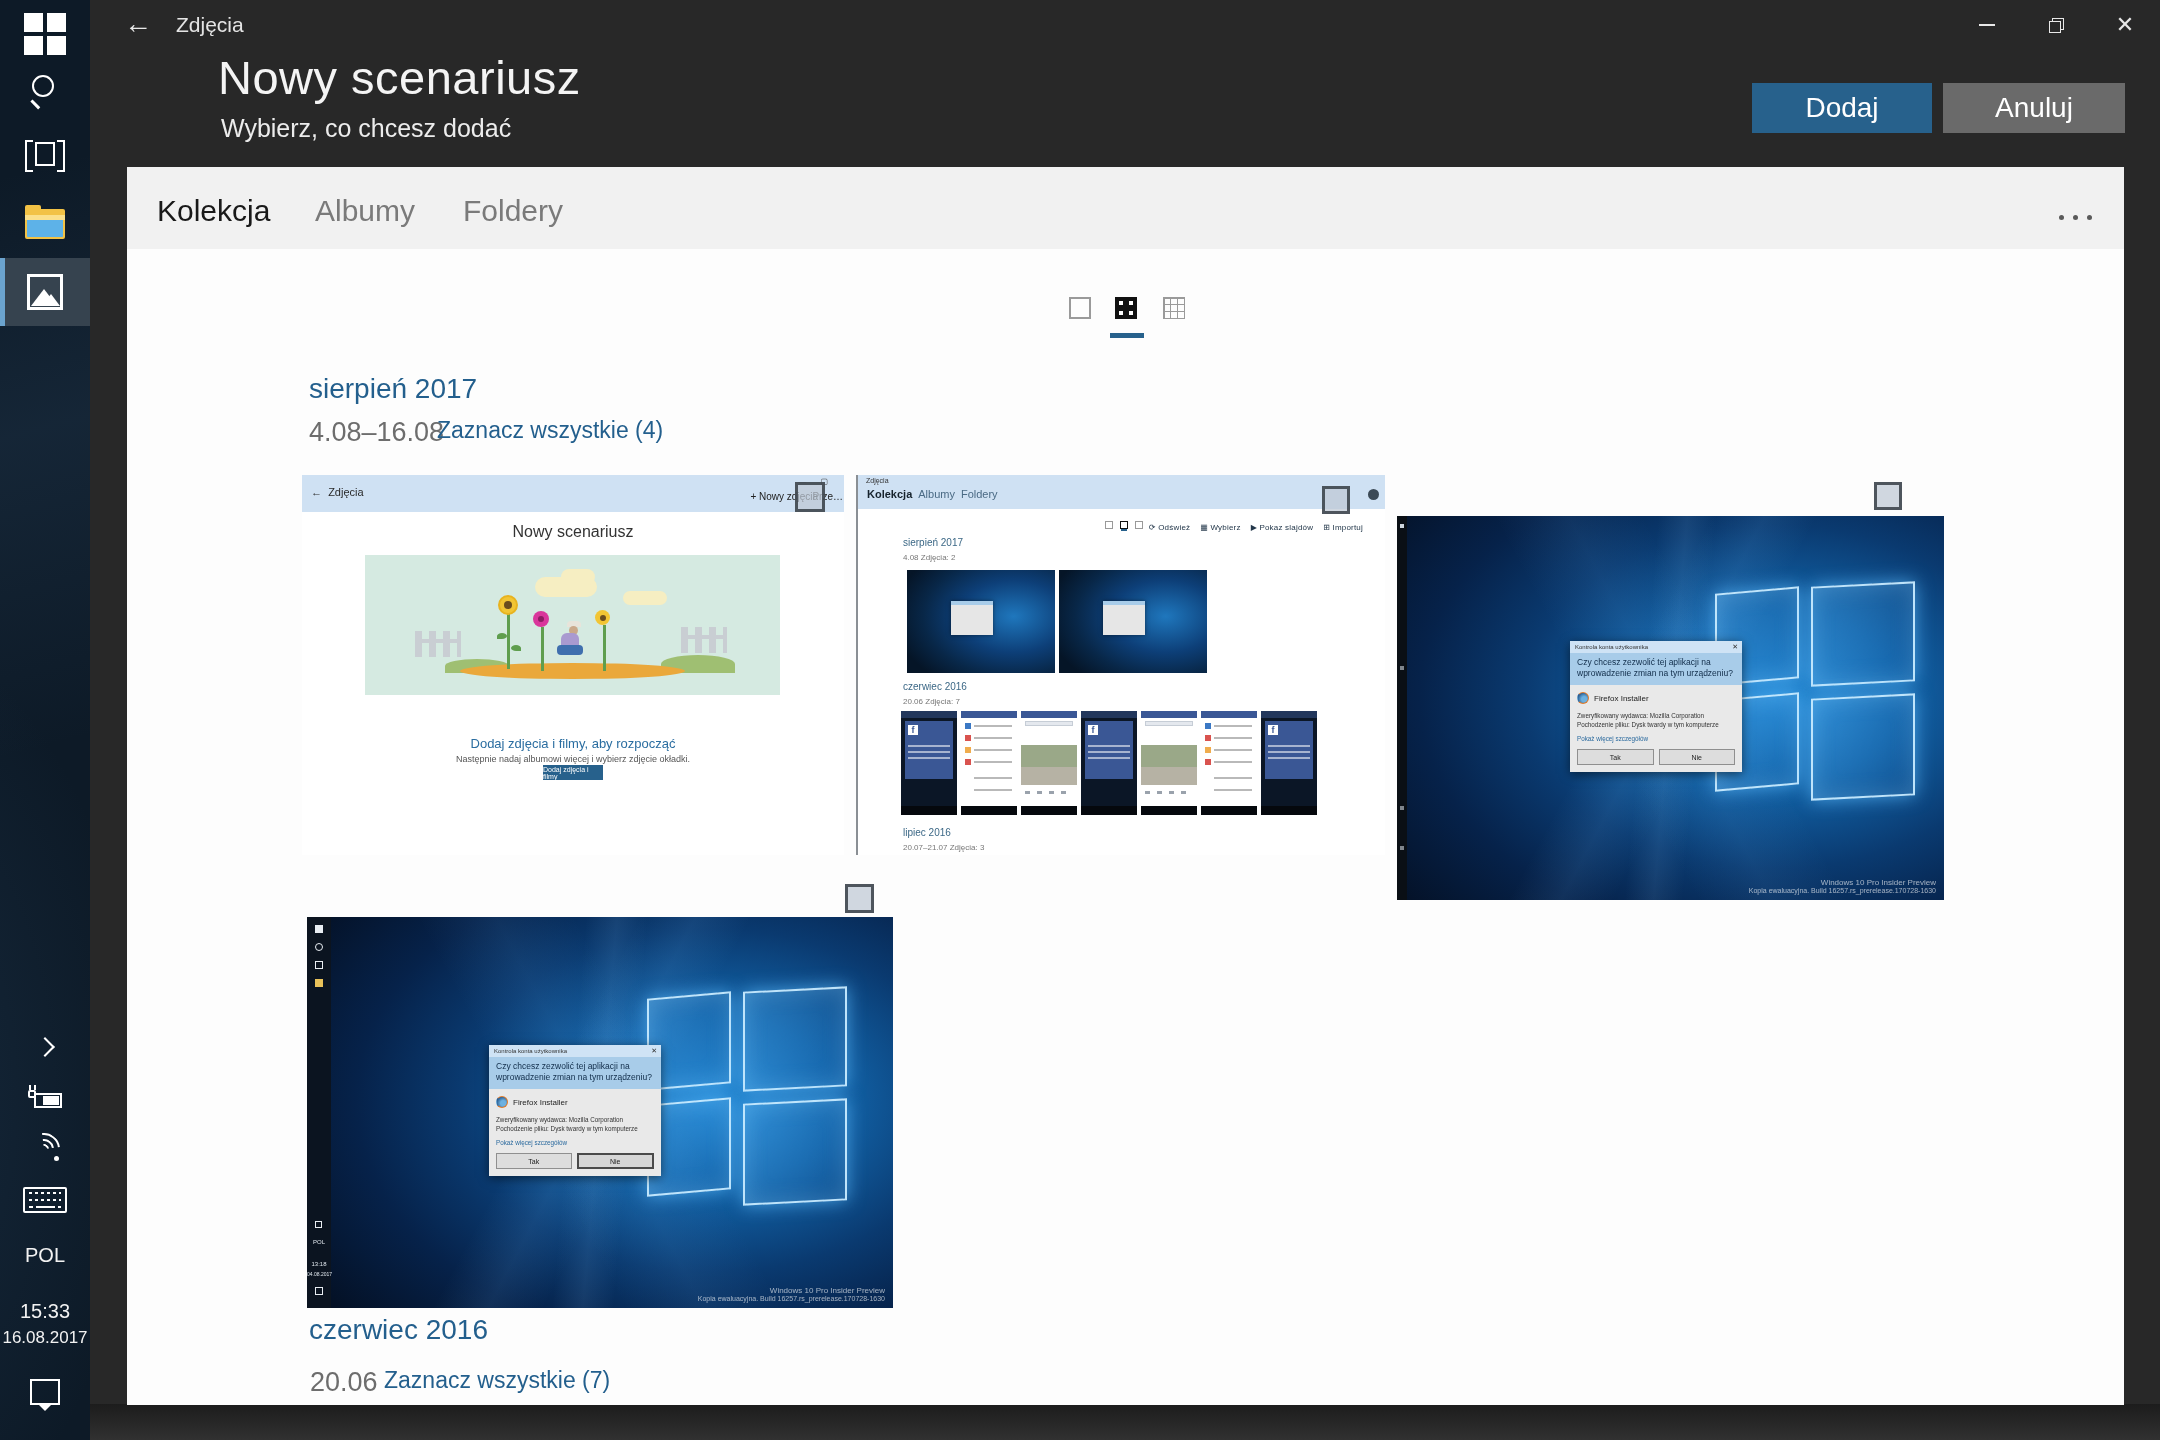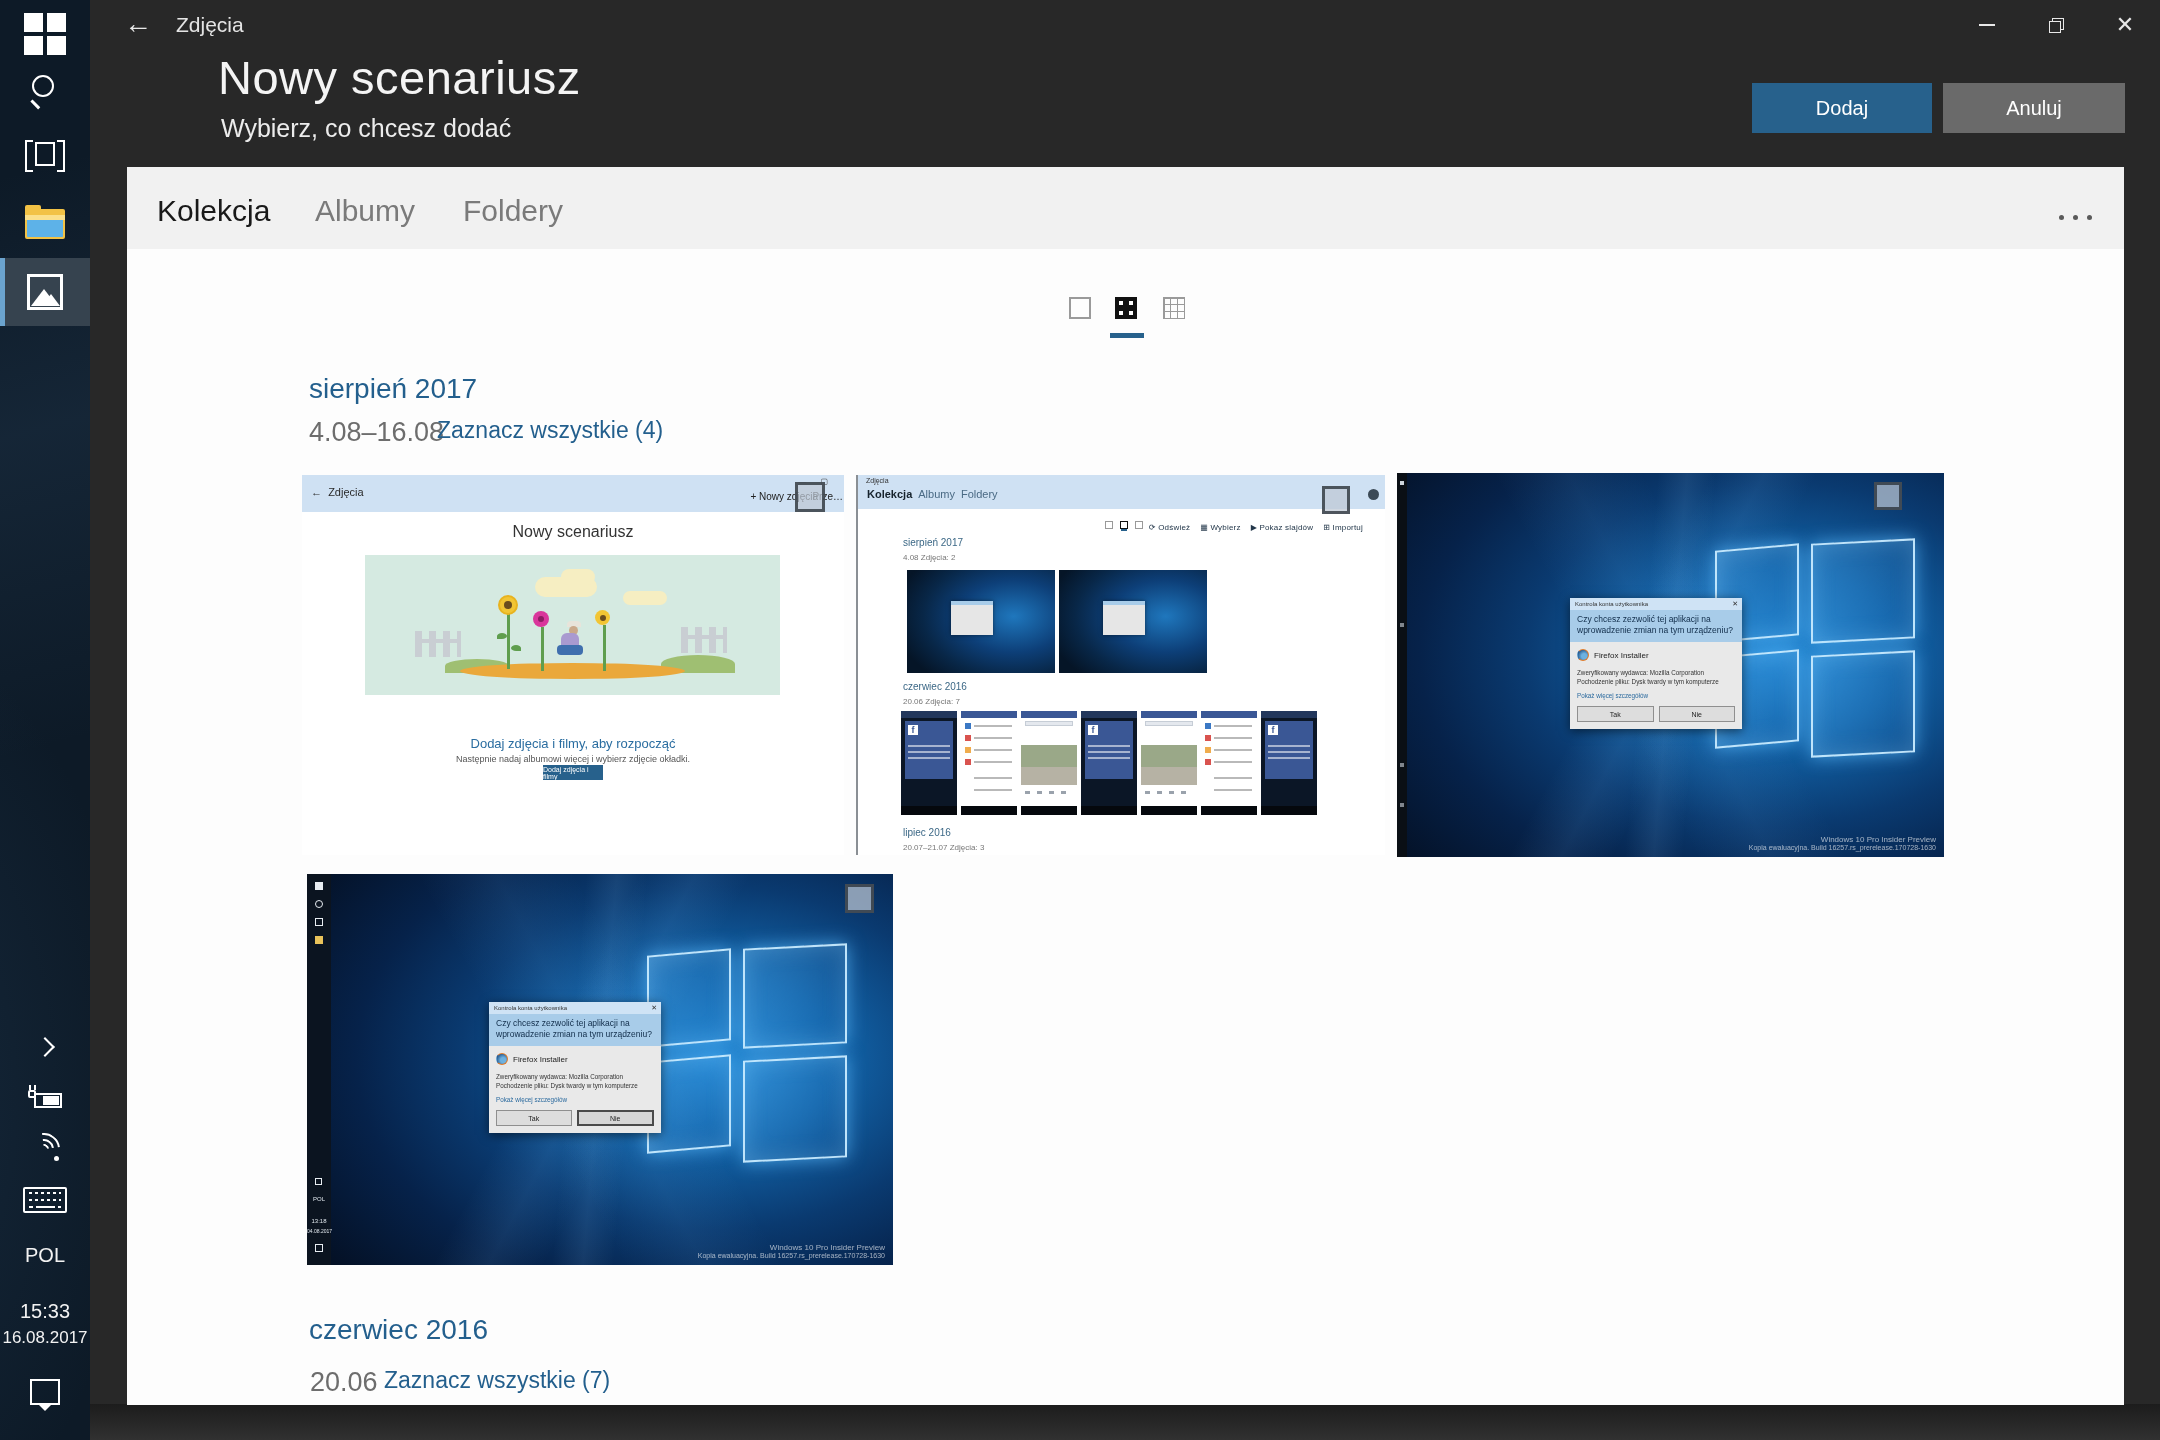--- a/index.html
+++ b/index.html
@@ -73,21 +73,21 @@
   .apptitle{position:absolute;left:86px;top:13px;font-size:21px;color:#e4e4e4;}
   .caption{position:absolute;top:0;height:50px;width:70px;display:flex;align-items:center;justify-content:center;color:#e8e8e8;}
   .cap-min{left:1862px;} .cap-res{left:1931px;} .cap-close{left:2000px;font-size:22px;}
   .cap-min i{display:block;width:16px;height:2px;background:#e8e8e8;}
   .restore-glyph{position:relative;width:15px;height:15px;}
   .restore-glyph .b{position:absolute;left:0;bottom:0;width:12px;height:12px;border:1.5px solid #e8e8e8;background:#282828;}
   .restore-glyph .f{position:absolute;right:0;top:0;width:12px;height:12px;border:1.5px solid #e8e8e8;}
   .page-title{position:absolute;left:128px;top:50px;font-size:47px;font-weight:300;color:#f4f4f4;letter-spacing:.5px;}
   .page-sub{position:absolute;left:131px;top:114px;font-size:25px;color:#ececec;}
   .btn{position:absolute;top:83px;height:50px;display:flex;align-items:center;justify-content:center;
-    color:#fff;font-size:20px;}
+    color:#fff;font-size:28px;}
   .btn-add{left:1662px;width:180px;background:#27618c;}
   .btn-cancel{left:1853px;width:182px;background:#6a6a6a;}
 
   
   .panel{position:absolute;left:37px;top:167px;width:1997px;height:1238px;background:#fdfdfd;overflow:hidden;}
   .tabstrip{position:absolute;left:0;top:0;width:100%;height:82px;background:#f1f1f1;}
   .tab{position:absolute;top:27px;font-size:30px;color:#7a7a7a;}
   .tab.active{color:#191919;}
   .tab-kolekcja{left:30px;} .tab-albumy{left:188px;} .tab-foldery{left:336px;}
   .more-ico{position:absolute;right:24px;top:40px;width:50px;height:20px;display:flex;gap:9px;align-items:center;justify-content:center;}
@@ -164,21 +164,21 @@
   .phone.v2{background:#fff;}
   .phone.v2 .sq{position:absolute;left:4px;width:6px;height:6px;}
   .phone.v2 .tx{position:absolute;left:13px;right:5px;height:2px;background:#b9b9b9;}
   .phone.v3{background:#fff;}
   .phone.v3 .srch{position:absolute;left:4px;top:10px;right:4px;height:5px;background:#e4e8ee;border:1px solid #c6cdd6;}
   .phone.v3 .pic{position:absolute;left:0px;top:34px;right:0px;height:40px;background:linear-gradient(#9aa888 0 55%,#b6b2a4 55% 100%);}
   .phone.v3 .row{position:absolute;left:4px;right:4px;top:80px;height:3px;background:repeating-linear-gradient(90deg,#9aa2ac 0 5px,transparent 5px 12px);}
 
   
   .wallpaper{background:
-    radial-gradient(ellipse 480px 330px at 69% 47%,#2287d3 0%,#1263a8 26%,#0a3a70 52%,#06224a 74%,#041126 100%);}
+    radial-gradient(ellipse 480px 330px at 69% 47%,#2287d3 0%,#1263a8 26%,#0a3a70 52%,#06224a 74%,#041126 100%); margin-top: 43px;}
   .beams{position:absolute;inset:0;background:
     linear-gradient(118deg,transparent 42%,rgba(120,190,255,.10) 49%,transparent 56%),
     linear-gradient(62deg,transparent 40%,rgba(120,190,255,.08) 50%,transparent 60%),
     linear-gradient(95deg,transparent 45%,rgba(150,205,255,.10) 50%,transparent 55%);}
   .winlogo{position:absolute;}
   .winlogo i{position:absolute;border:2px solid rgba(200,235,255,.95);
     background:linear-gradient(115deg,rgba(90,180,245,.30),rgba(30,110,190,.12));
     box-shadow:0 0 18px rgba(90,180,245,.75), inset 0 0 22px rgba(140,210,255,.30);}
   .winlogo .p1{left:0;top:6px;width:84px;height:92px;transform:skewY(-5deg);}
   .winlogo .p2{left:96px;top:0;width:104px;height:100px;transform:skewY(-3deg);}

